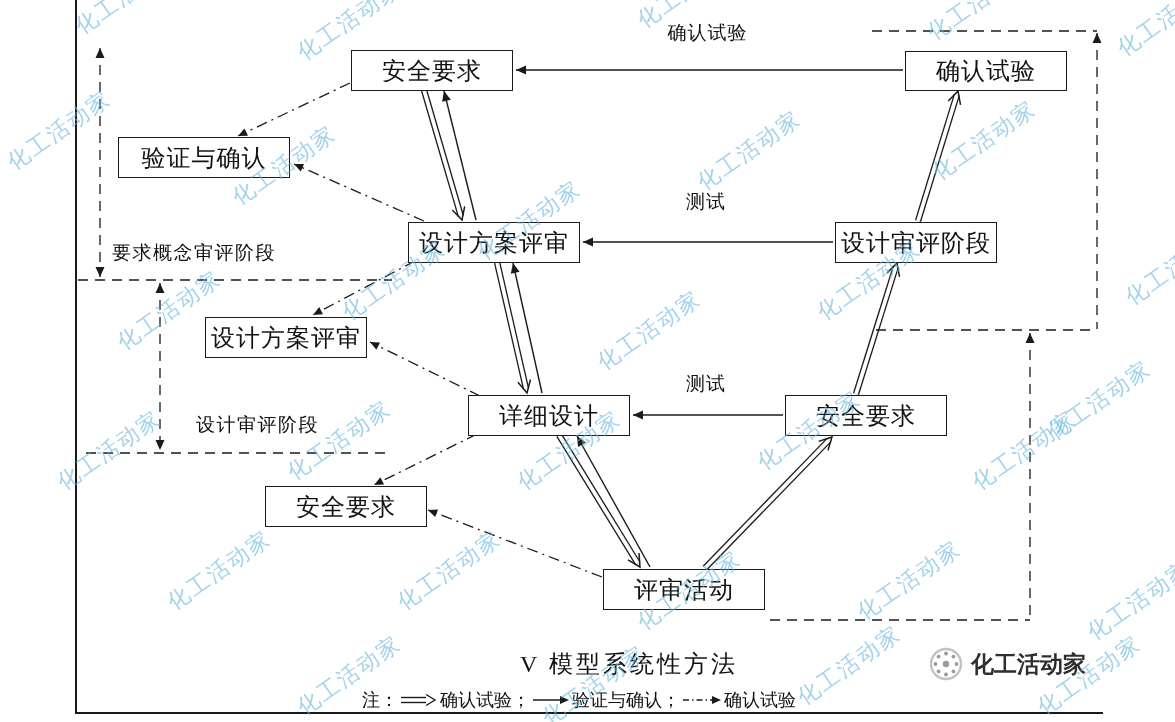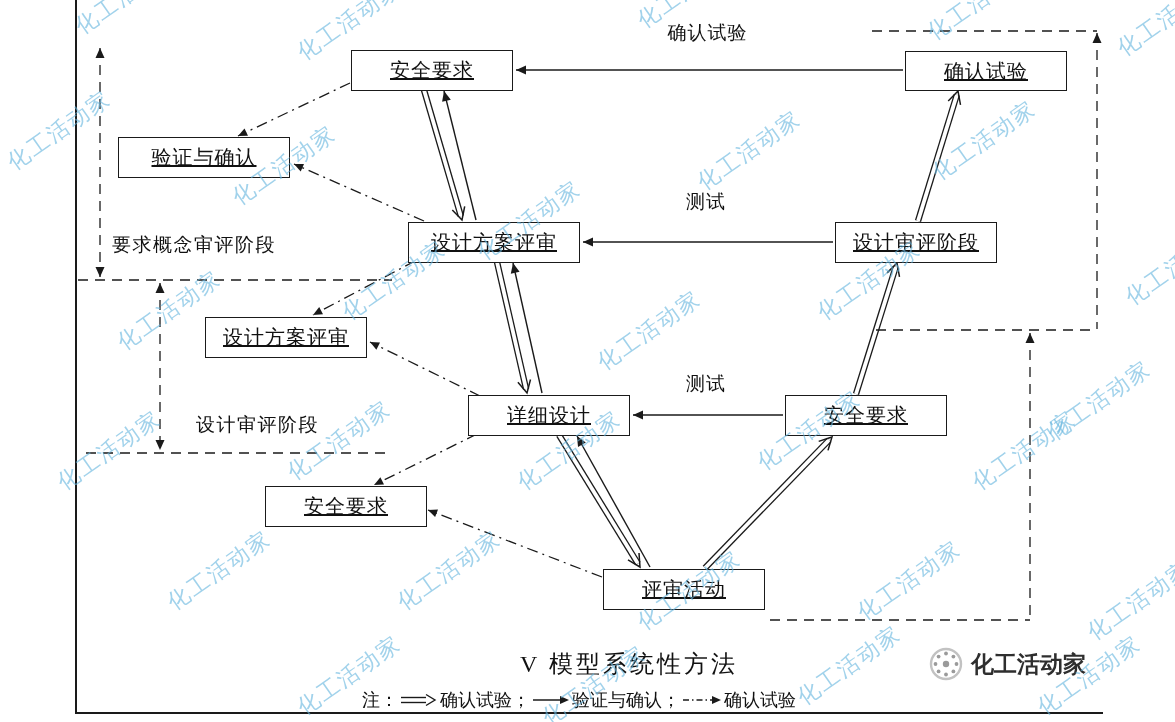--- a/index.html
+++ b/index.html
@@ -2,21 +2,21 @@
 <html><head>
 <meta charset="utf-8">
 <style>
   html,body{margin:0;padding:0;}
   body{background:#ffffff;}
   .page{position:relative;width:1175px;height:722px;background:#fff;overflow:hidden;
         font-family:"Liberation Serif","DejaVu Serif",serif;color:#111;}
   #wires{position:absolute;left:0;top:0;z-index:1;pointer-events:none;}
   .node{position:absolute;z-index:2;border:1.6px solid #1a1a1a;background:#fff;
         display:flex;align-items:center;justify-content:center;
-        font-size:20px;letter-spacing:1px;white-space:nowrap;text-decoration:underline;}
+        font-size:24px;letter-spacing:1px;white-space:nowrap;}
   .lbl{position:absolute;z-index:2;font-size:19px;text-align:center;letter-spacing:1px;}
   .stage{position:absolute;z-index:2;font-size:19px;letter-spacing:1.5px;white-space:nowrap;}
   .title{position:absolute;z-index:2;font-size:24px;letter-spacing:3px;white-space:nowrap;}
   .legend{position:absolute;z-index:2;font-size:18px;display:flex;align-items:center;white-space:nowrap;}
   .legend svg{display:block;margin:0 2px;}
   .border-v{position:absolute;left:75px;top:0;width:2px;height:714px;background:#1a1a1a;z-index:2;}
   .border-h{position:absolute;left:75px;top:712px;width:1028px;height:2px;background:#1a1a1a;z-index:2;}
   .logo{position:absolute;z-index:2;left:928px;top:646px;display:flex;align-items:center;gap:7px;
         font-family:"Liberation Sans","DejaVu Sans",sans-serif;font-weight:700;font-size:23px;color:#2e2e2e;}
   #wm{position:absolute;left:0;top:0;width:100%;height:100%;z-index:3;pointer-events:none;overflow:hidden;}
@@ -153,21 +153,21 @@
   <div class="node" style="left:785px;top:395px;width:160px;height:39px">安全要求</div>
   <div class="node" style="left:603px;top:569px;width:160px;height:39px">评审活动</div>
   <div class="node" style="left:118px;top:137px;width:170px;height:39px">验证与确认</div>
   <div class="node" style="left:205px;top:317px;width:160px;height:39px">设计方案评审</div>
   <div class="node" style="left:265px;top:486px;width:160px;height:39px">安全要求</div>
 
   <div class="lbl" style="left:650px;top:20px;width:115px">确认试验</div>
   <div class="lbl" style="left:668px;top:189px;width:76px">测试</div>
   <div class="lbl" style="left:668px;top:371px;width:76px">测试</div>
 
-  <div class="stage" style="left:112px;top:232px">要求概念审评阶段</div>
+  <div class="stage" style="left:112px;top:240px">要求概念审评阶段</div>
   <div class="stage" style="left:196px;top:412px">设计审评阶段</div>
 
   <div class="title" style="left:520px;top:648px">V 模型系统性方法</div>
 
   <div class="legend" style="left:362px;top:688px">
     <span>注：</span>
     <svg width="38" height="14" viewBox="0 0 38 14">
       <line x1="1" y1="4.5" x2="26" y2="4.5" stroke="#1a1a1a" stroke-width="1.4"></line>
       <line x1="1" y1="9.5" x2="26" y2="9.5" stroke="#1a1a1a" stroke-width="1.4"></line>
       <path d="M26 1.5 L35 7 L26 12.5" fill="none" stroke="#1a1a1a" stroke-width="1.4"></path>

